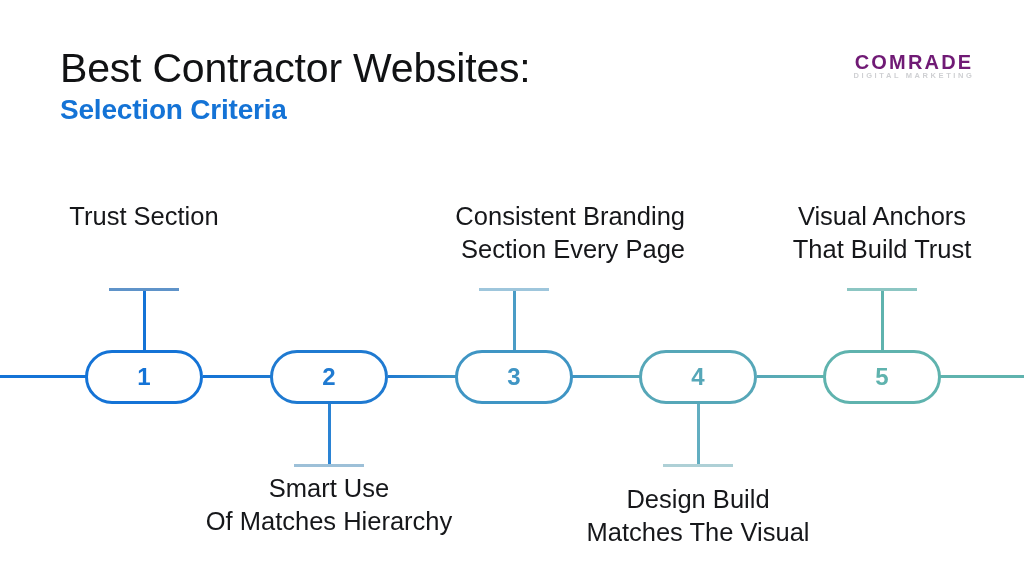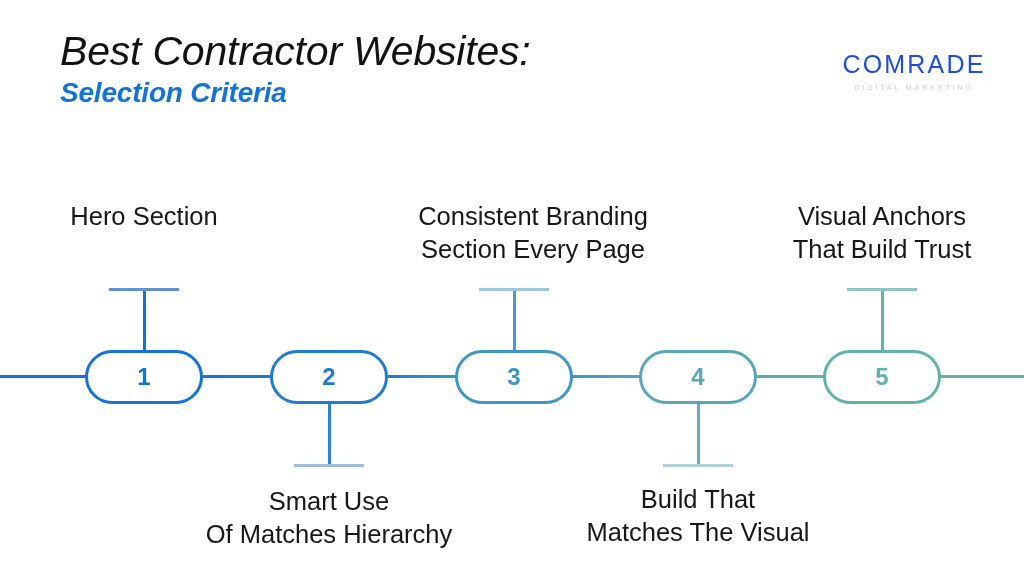--- a/index.html
+++ b/index.html
@@ -7,21 +7,21 @@
   body {
     background:#ffffff;
     font-family:"Liberation Sans", sans-serif;
     position:relative;
     overflow:hidden;
     color:#1a1a1a;
   }
   .stage { position:absolute; inset:0; }
 
   
-  .title-block { position:absolute; left:60px; top:29px;font-style:italic; }
+  .title-block { position:absolute; left:60px; top:46px; }
   .title-line1 {
     font-size:41px;
     font-weight:400;
     color:#111214;
     letter-spacing:-0.2px;
     line-height:1.12;
     white-space:nowrap;
   }
   .title-line2 {
     font-size:28px;
@@ -33,30 +33,29 @@
   }
 
   .logo-block {
     position:absolute;
     right:26px;
     top:52px;
     text-align:center;
     width:168px;
   }
   .logo-word {
-    font-size:25px;
-    font-weight:400;
+    font-size:20px;
+    font-weight:700;
     letter-spacing:2.2px;
-    color:#1d4ed8;
+    color:#701a75;
     line-height:1;
   }
   .logo-sub {
-    margin-top:7px;
     font-size:7.5px;
-    font-weight:400;
+    font-weight:700;
     letter-spacing:2.6px;
     color:#cfd0d3;
     line-height:1;
   }
 
   
   .timeline { position:absolute; left:0; top:0; width:1024px; height:576px; }
 
   .axis-seg { position:absolute; height:3px; top:375px; }
 
@@ -117,50 +116,50 @@
     <div class="axis-seg" style="left:572px;width:70px;background:linear-gradient(90deg,#3f95c4,#56a7b8);"></div>
     <div class="axis-seg" style="left:757px;width:68px;background:linear-gradient(90deg,#56a7b8,#5fb3ae);"></div>
     <div class="axis-seg" style="left:938px;width:86px;background:#5fb3ae;"></div>
 
     <div class="node" style="left:85px;border-color:#1473d6;">
       <span class="node-num" style="color:#1473d6;">1</span>
     </div>
     <div class="stem-v" style="left:143px;top:290px;height:60px;background:#1473d6;"></div>
     <div class="stem-h" style="left:109px;top:288px;width:70px;background:#5f93c9;"></div>
     <div class="lbl" style="left:14px;top:200px;width:260px;">
-      <div>Hero Section</div>
+      <div>Trust Section</div>
     </div>
 
     <div class="node" style="left:270px;border-color:#1f7ad1;">
       <span class="node-num" style="color:#1f7ad1;">2</span>
     </div>
     <div class="stem-v" style="left:328px;top:404px;height:62px;background:#2a83d4;"></div>
     <div class="stem-h" style="left:294px;top:464px;width:70px;background:#9dc0d8;"></div>
-    <div class="lbl" style="left:174px;top:485px;width:310px;">
+    <div class="lbl" style="left:174px;top:472px;width:310px;">
       <div>Smart Use</div>
       <div>Of Matches Hierarchy</div>
     </div>
 
     <div class="node" style="left:455px;border-color:#3f95c4;">
       <span class="node-num" style="color:#3f95c4;">3</span>
     </div>
     <div class="stem-v" style="left:513px;top:290px;height:60px;background:#4a9cc6;"></div>
     <div class="stem-h" style="left:479px;top:288px;width:70px;background:#9ec6dc;"></div>
-    <div class="lbl" style="left:358px;top:200px;width:350px;">
+    <div class="lbl" style="left:335px;top:200px;width:350px;text-align:right;">
       <div>Consistent Branding</div>
       <div>Section Every Page</div>
     </div>
 
     <div class="node" style="left:639px;border-color:#56a7b8;">
       <span class="node-num" style="color:#56a7b8;">4</span>
     </div>
     <div class="stem-v" style="left:697px;top:404px;height:62px;background:#62aec1;"></div>
     <div class="stem-h" style="left:663px;top:464px;width:70px;background:#aed0d6;"></div>
     <div class="lbl" style="left:543px;top:483px;width:310px;">
-      <div>Build That</div>
+      <div>Design Build</div>
       <div>Matches The Visual</div>
     </div>
 
     <div class="node" style="left:823px;border-color:#5fb3ae;">
       <span class="node-num" style="color:#5fb3ae;">5</span>
     </div>
     <div class="stem-v" style="left:881px;top:290px;height:60px;background:#5fb3ae;"></div>
     <div class="stem-h" style="left:847px;top:288px;width:70px;background:#8cc6c3;"></div>
     <div class="lbl" style="left:737px;top:200px;width:290px;">
       <div>Visual Anchors</div>

